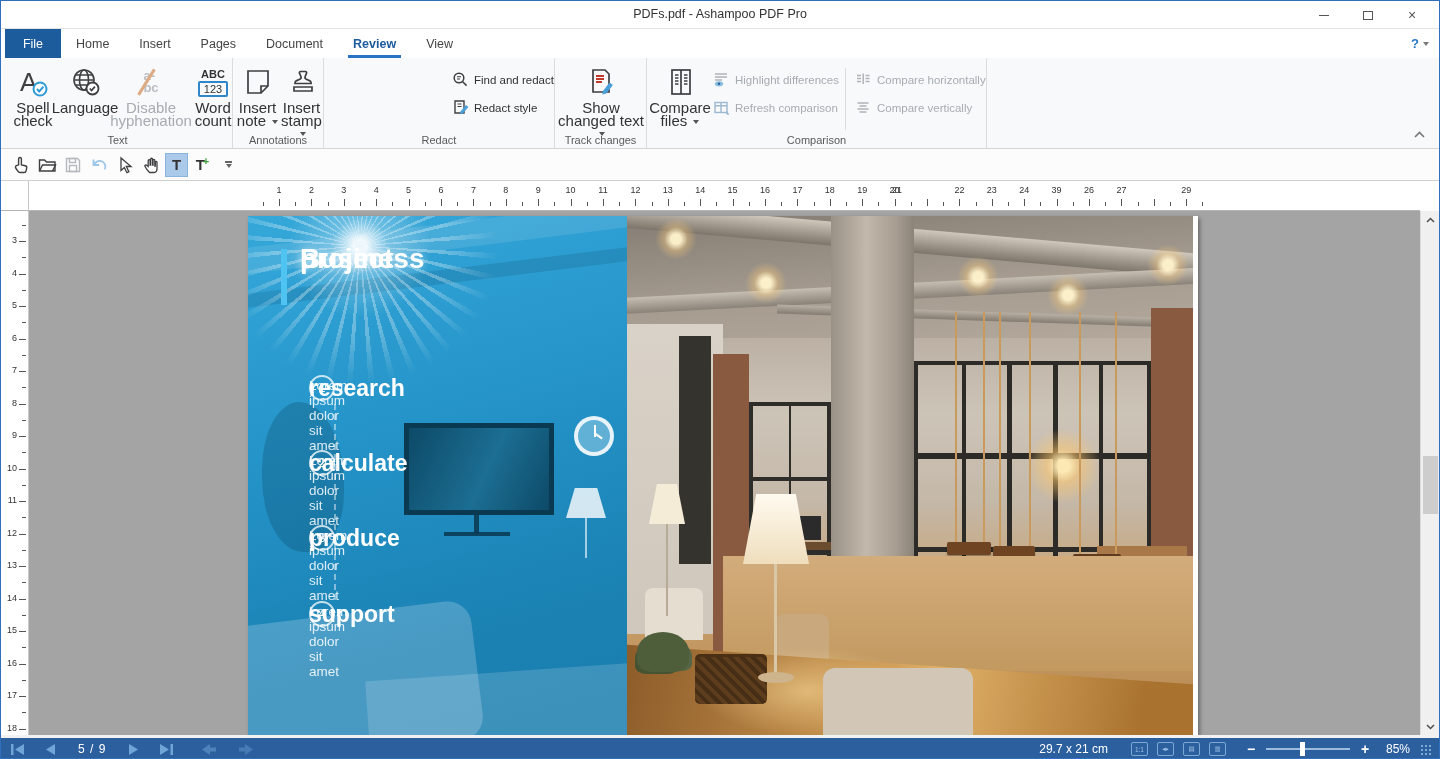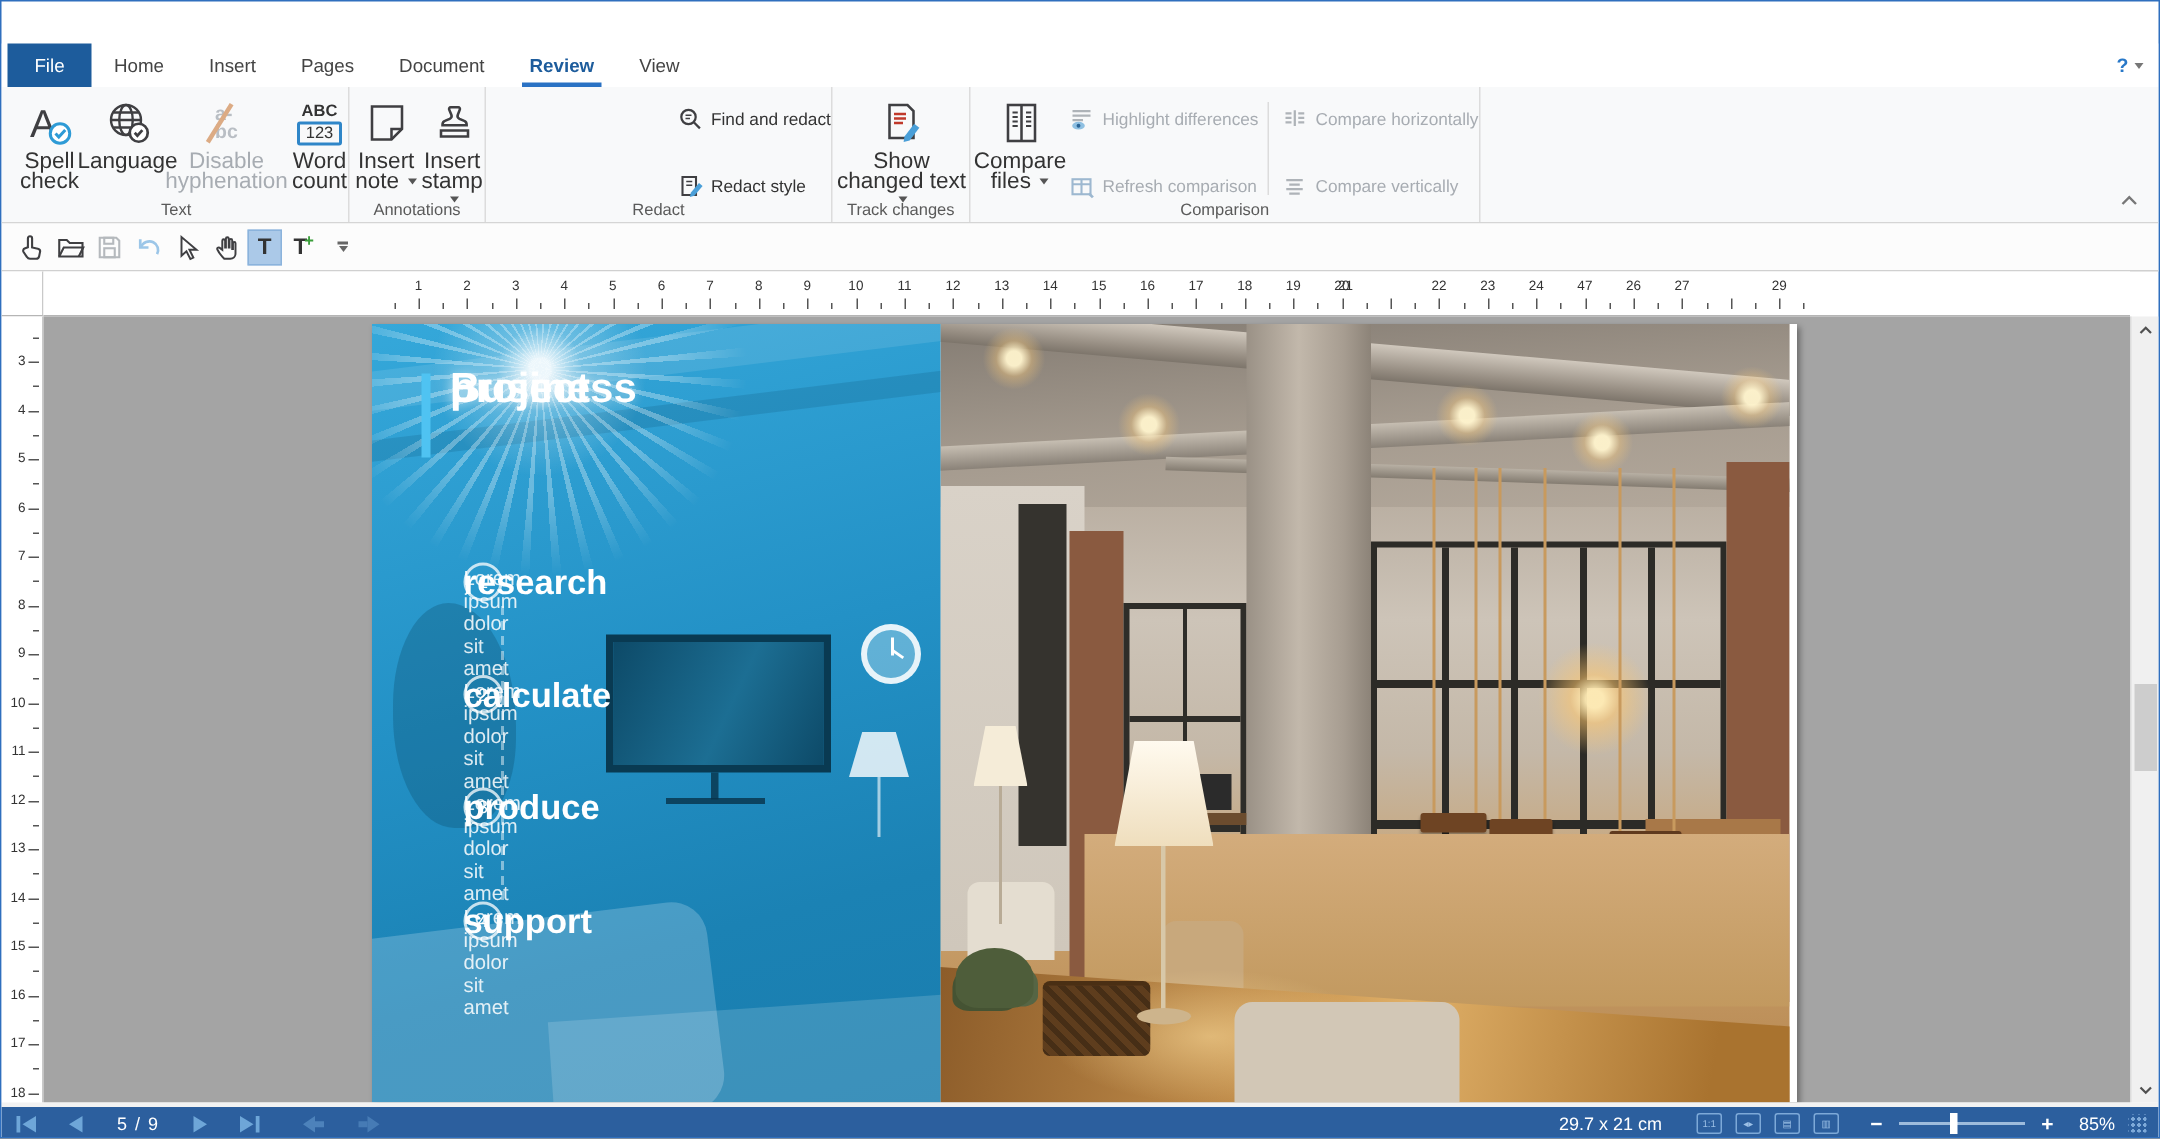--- a/index.html
+++ b/index.html
@@ -27,21 +27,21 @@
 
   
   .ribbon{position:absolute;left:0;top:57px;width:100%;height:91px;background:#f8f9fa;border-bottom:1px solid #d5d5d5;}
   .rgroup{position:absolute;top:0;height:90px;border-right:1px solid #dcdcdc;}
   .glabel{position:absolute;left:0;right:0;bottom:2px;text-align:center;font-size:11px;color:#5a5a5a;}
   .bigrow{position:absolute;left:0;top:4px;display:flex;align-items:flex-start;}
   .rbtn{display:flex;flex-direction:column;align-items:center;padding-top:2px;}
   .rbtn .icon{height:36px;display:flex;align-items:center;justify-content:center;}
   .rbtn .lbl{font-size:15px;line-height:12.5px;color:#333;text-align:center;margin-top:2px;}
   .rbtn.disabled .lbl{color:#a7acb2;}
-  .smallcol{position:absolute;display:flex;flex-direction:column;gap:28px;}
+  .smallcol{position:absolute;display:flex;flex-direction:column;gap:11px;}
   .sbtn{display:flex;align-items:center;gap:5px;font-size:11.5px;color:#333;white-space:nowrap;}
   .sbtn.disabled{color:#a7acb2;}
   .caret-i{width:0;height:0;border-left:3.5px solid transparent;border-right:3.5px solid transparent;border-top:4px solid #555;display:inline-block;margin-left:2px;vertical-align:middle;}
   .collapse{position:absolute;right:14px;bottom:6px;color:#777;}
 
   .hyph{position:relative;color:#b9bec4;font-weight:bold;font-size:13px;line-height:12px;text-align:left;}
   .hyph .slash{position:absolute;left:2px;top:-3px;width:2.5px;height:30px;background:#dcab84;transform:rotate(32deg);transform-origin:center;}
   .wc{display:flex;flex-direction:column;align-items:center;font-size:11px;color:#333;font-weight:bold;}
   .wc-box{border:2px solid #2f86c8;border-radius:2px;padding:0 4px;margin-top:1px;font-weight:normal;}
 
@@ -158,20 +158,34 @@
   .ztrack{width:84px;height:2px;background:#9dbbdc;position:relative;}
   .zthumb{position:absolute;left:34px;top:-6px;width:5px;height:14px;background:#fff;}
   .grip{width:12px;height:12px;background:radial-gradient(circle 1.3px,#7da9d8 1.2px,transparent 1.4px);background-size:4px 4px;background-position:1px 1px;}
   svg{overflow:visible;}
 </style>
 </head>
 <body>
 
 <div id="win">
 
+  <div class="titlebar">
+    <div class="title">PDFs.pdf - Ashampoo PDF Pro</div>
+    <div class="winctl">
+      <div class="ctl">
+          <span class="ico-min"></span>
+        </div>
+      <div class="ctl">
+          <span class="ico-max"></span>
+        </div>
+      <div class="ctl">
+          <span class="ico-close">×</span>
+        </div>
+    </div>
+  </div>
 
   <div class="tabrow">
     <div class="tab file">File</div>
     <div class="tab">Home</div>
     <div class="tab">Insert</div>
     <div class="tab">Pages</div>
     <div class="tab">Document</div>
     <div class="tab active">Review</div>
     <div class="tab">View</div>
     <div class="helpbox">
@@ -463,21 +477,21 @@
       <div class="htick minor" style="left: 914.2px;"></div>
       <div class="hnum" style="left: 921.4px;">22</div>
       <div class="htick major" style="left: 962.8px;"></div>
       <div class="htick minor" style="left: 946.6px;"></div>
       <div class="hnum" style="left: 953.8px;">23</div>
       <div class="htick major" style="left: 995.2px;"></div>
       <div class="htick minor" style="left: 979px;"></div>
       <div class="hnum" style="left: 986.2px;">24</div>
       <div class="htick major" style="left: 1027.6px;"></div>
       <div class="htick minor" style="left: 1011.4px;"></div>
-      <div class="hnum" style="left: 1018.6px;">47</div>
+      <div class="hnum" style="left: 1018.6px;">39</div>
       <div class="htick major" style="left: 1060px;"></div>
       <div class="htick minor" style="left: 1043.8px;"></div>
       <div class="hnum" style="left: 1051px;">26</div>
       <div class="htick major" style="left: 1092.4px;"></div>
       <div class="htick minor" style="left: 1076.2px;"></div>
       <div class="hnum" style="left: 1083.4px;">27</div>
       <div class="htick major" style="left: 1124.8px;"></div>
       <div class="htick minor" style="left: 1108.6px;"></div>
       <div class="hnum" style="left: 1115.8px; margin-top: 40px;">28</div>
       <div class="htick major" style="left: 1157.2px;"></div>

